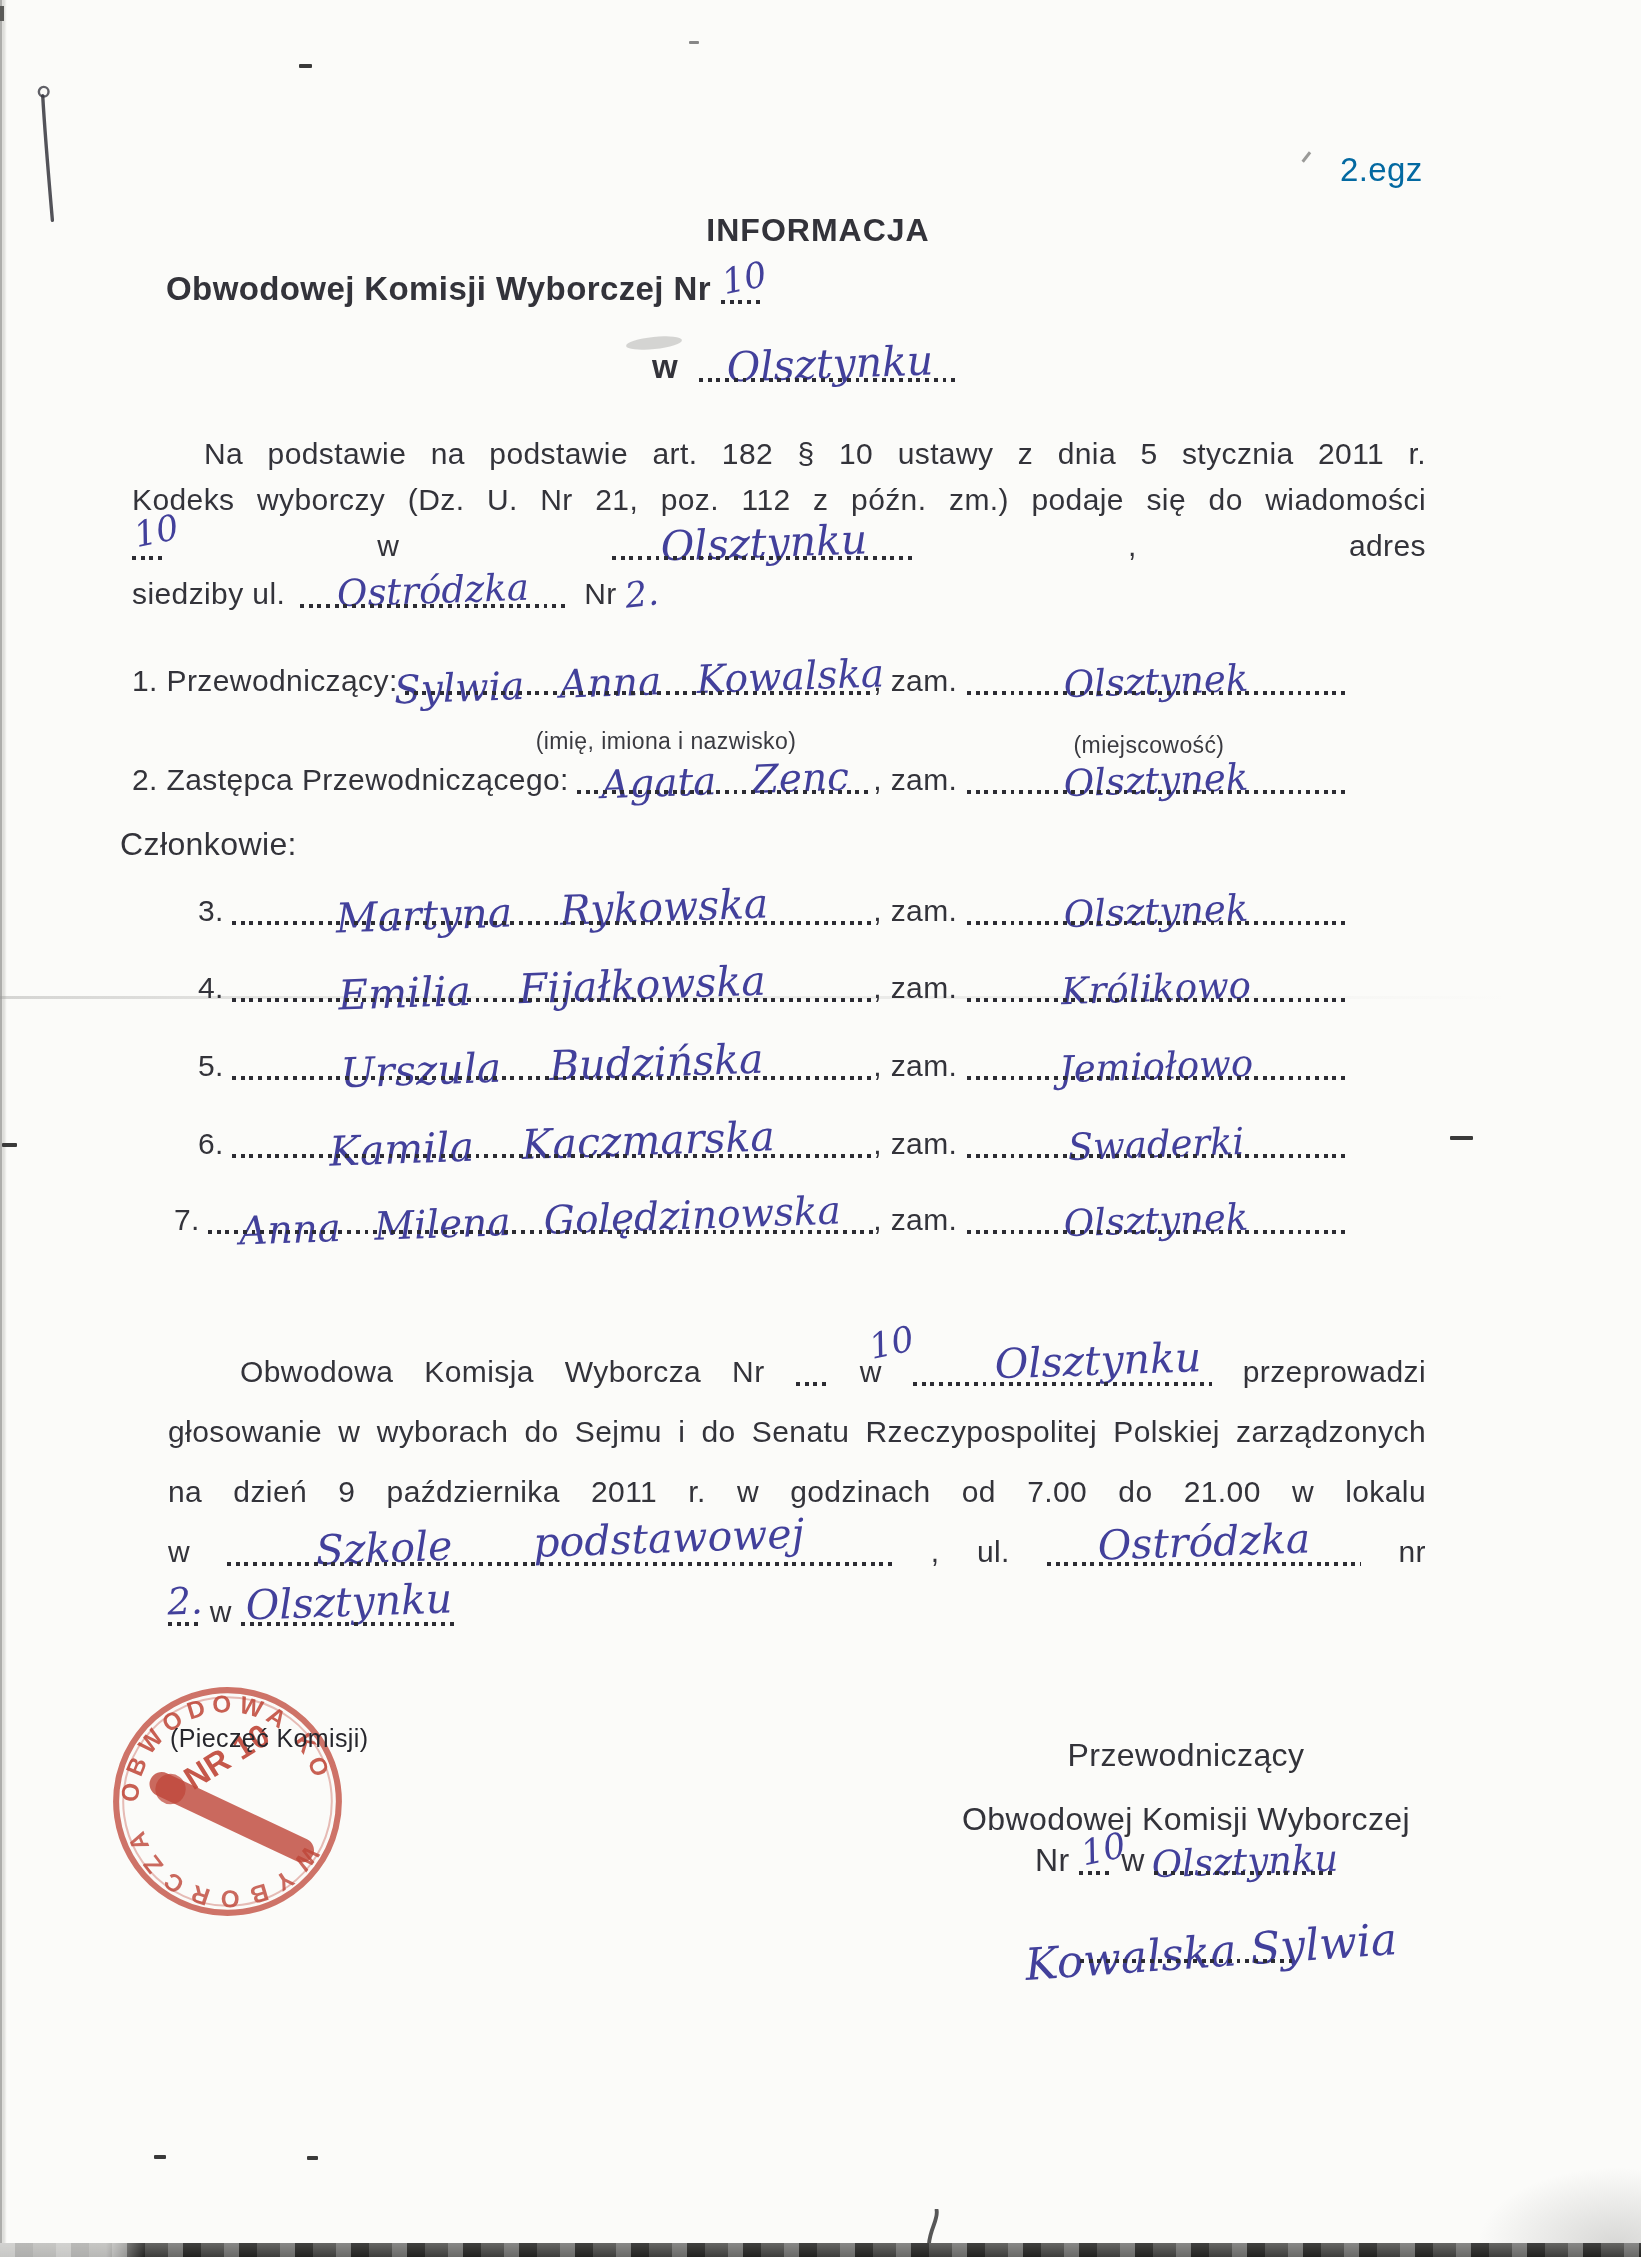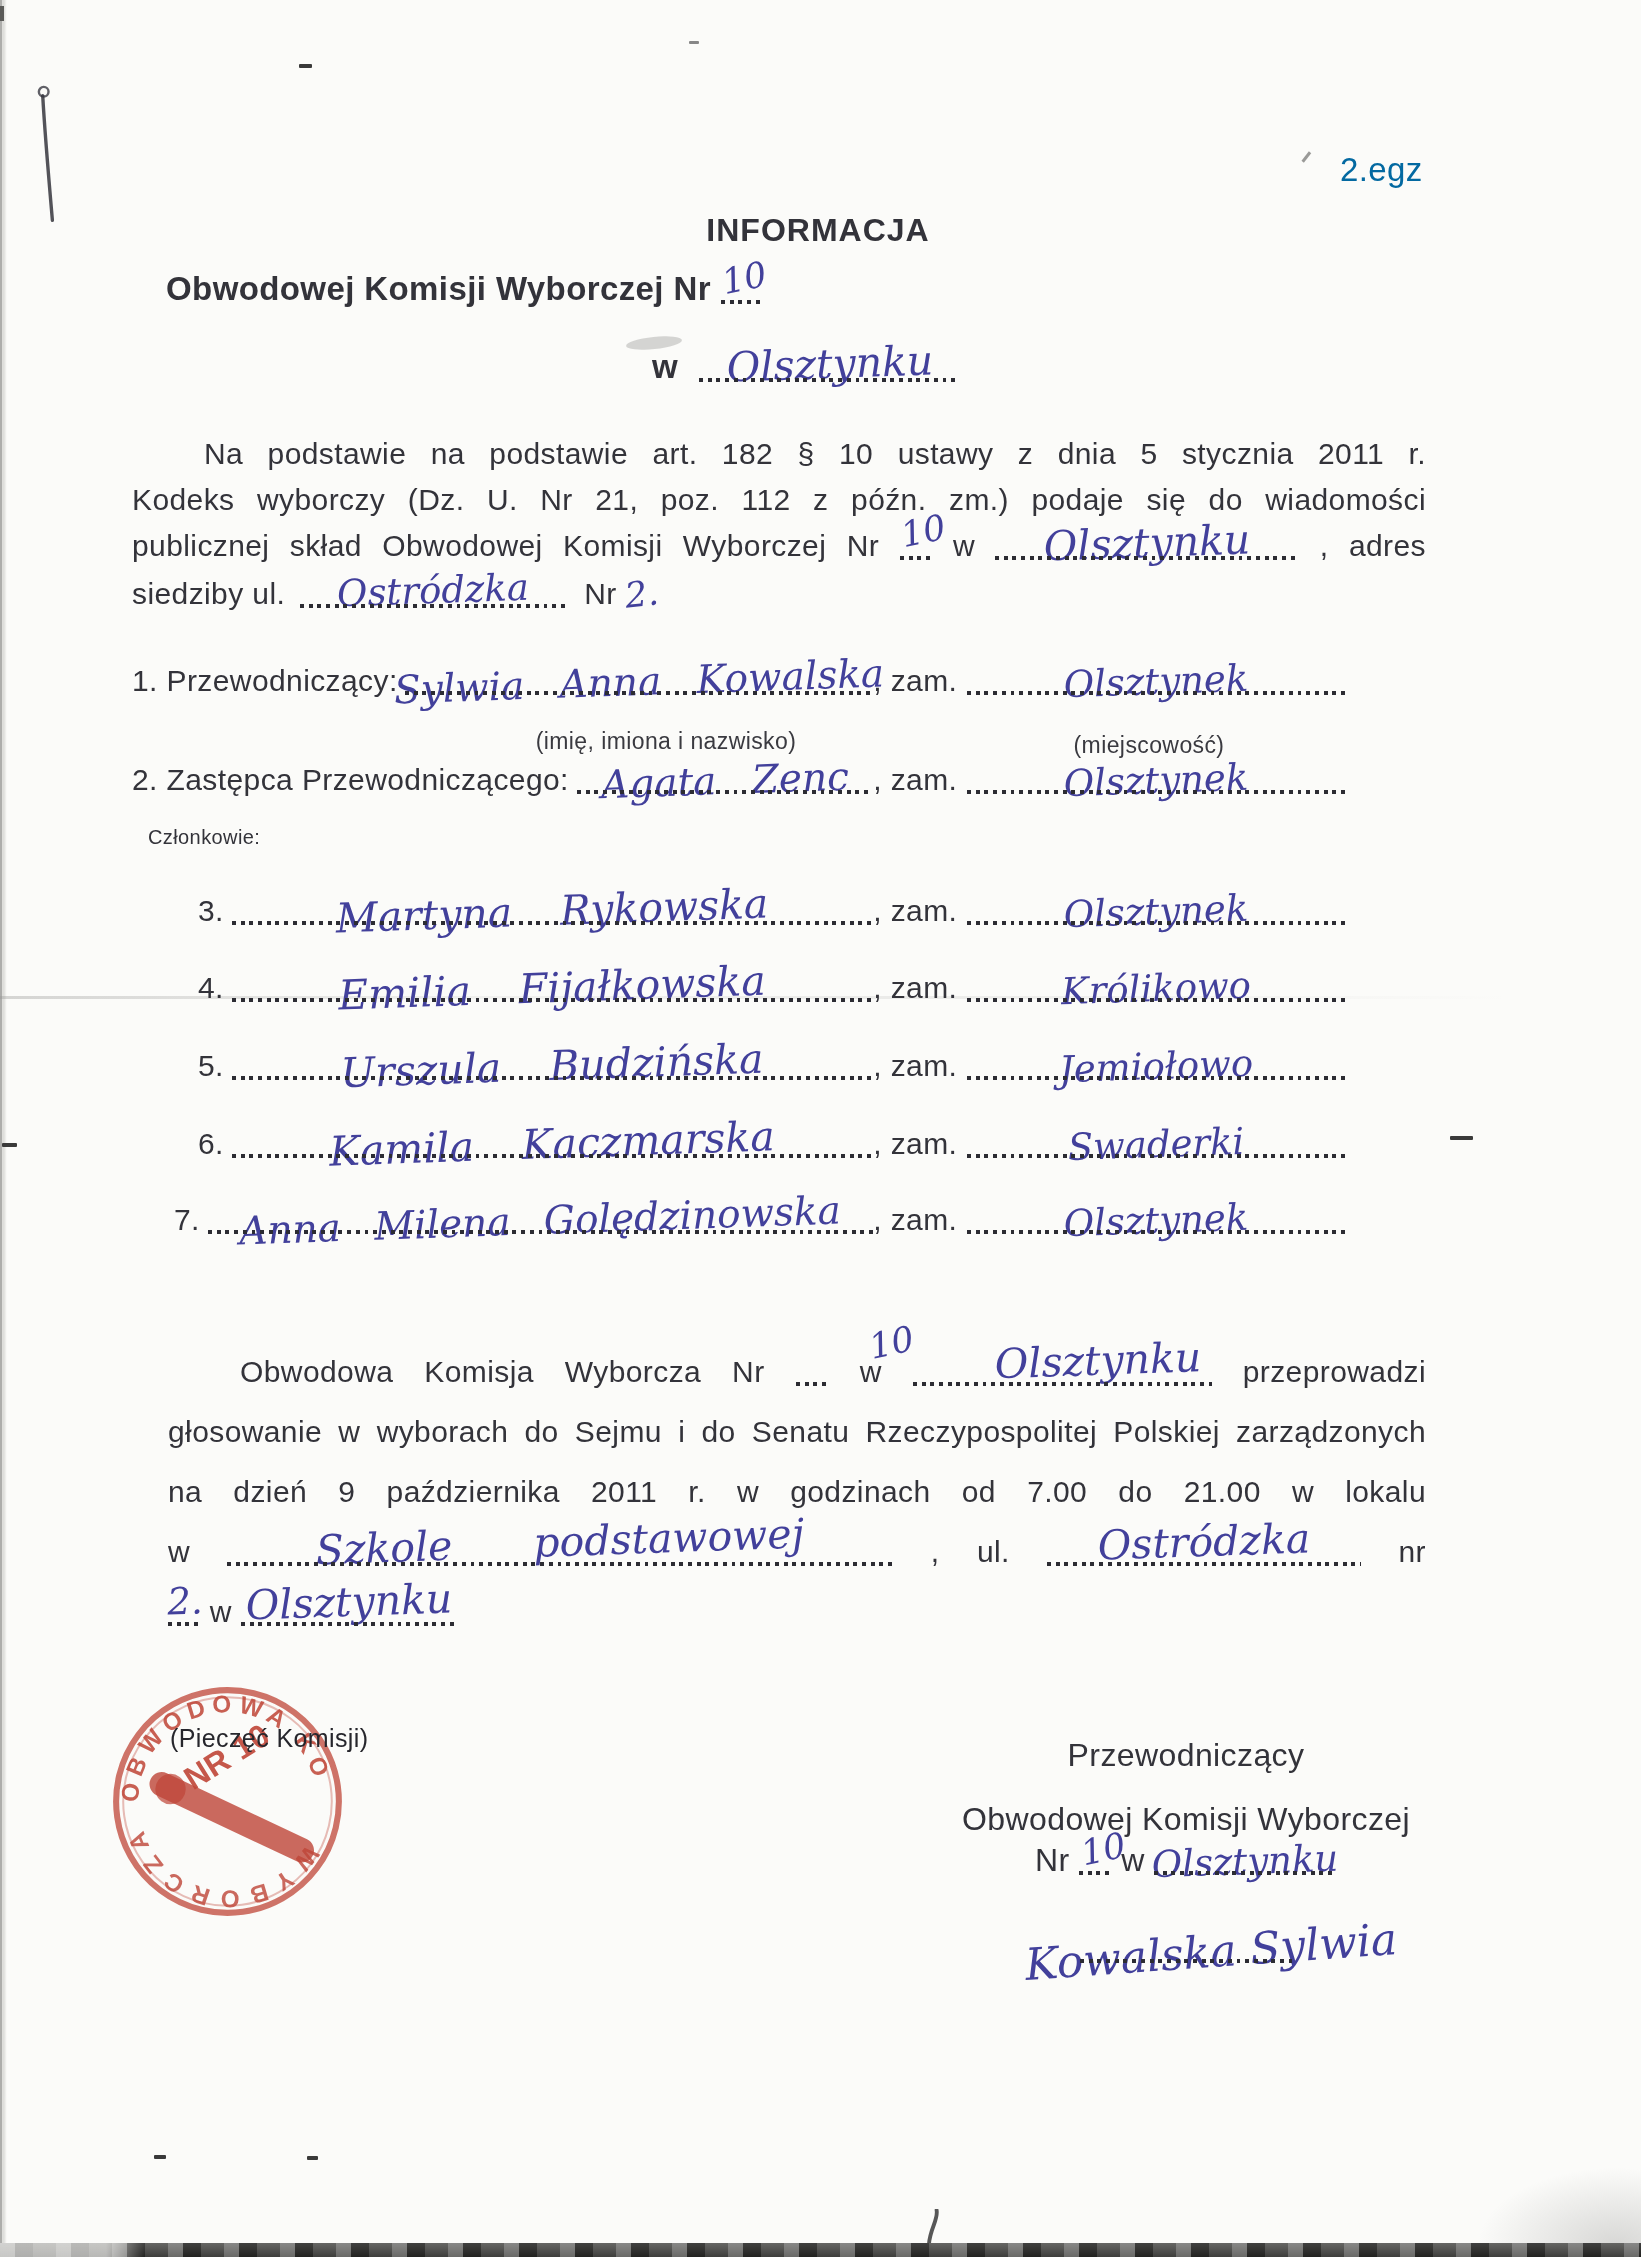--- a/index.html
+++ b/index.html
@@ -41,21 +41,21 @@
   .para.intro{top:431px;}
   .para.closing{top:1342px;}
   .para.closing .line{height:60px;line-height:60px;margin-left:36px;}
   .indent{text-indent:72px;}
   .caps{position:absolute;font-size:23px;color:#3a3a40;}
   .row{position:absolute;left:132px;width:1213px;display:flex;align-items:baseline;
     font-size:30px;line-height:39px;}
   .row .num{flex:0 0 auto;}
   .m-row{padding-left:66px;width:1147px;}
   .m-row.last{padding-left:42px;width:1171px;}
-  .heading{position:absolute;left:148px;font-size:20px;}
+  .heading{position:absolute;left:120px;font-size:32px;}
   
   .blank{position:relative;height:31px;}
   .row .blank.name{flex:1 1 auto;margin-left:7.7px;}
   .row .blank.city{flex:0 0 378px;margin-left:9.7px;}
   .blank::after,.iblank::after{content:"";position:absolute;left:0;right:0;bottom:-3.9px;height:3.9px;
     background:repeating-linear-gradient(to right,#2c2c33 0 3.9px,rgba(0,0,0,0) 3.9px 8.7px);}
   .iblank{display:inline-block;position:relative;height:29px;vertical-align:baseline;}
   .iblank.nr{width:39px;}
   
   .hw{font-family:"DejaVu Serif","Liberation Serif",serif;font-style:italic;color:#42409b;
@@ -112,21 +112,20 @@
   </div>
   <div class="w-line">
     <span>w</span>
     <span class="iblank" style="width:261px;margin-left:11.6px;"><span class="hw hw-big">Olsztynku</span></span>
   </div>
 
   <div class="para intro">
     <div class="line jline indent">Na podstawie na podstawie art. 182 § 10 ustawy z dnia 5 stycznia 2011 r.</div>
     <div class="line jline">Kodeks wyborczy (Dz. U. Nr 21, poz. 112 z późn. zm.) podaje się do wiadomości</div>
     <div class="line jline">
-      <span>publicznej skład Obwodowej Komisji Wyborczej Nr</span>
       <span class="iblank nr" style="width:33px;"><span class="hw">10</span></span>
       <span>w</span>
       <span class="iblank" style="width:304px;"><span class="hw hw-big">Olsztynku</span></span>
       <span>, adres</span>
     </div>
     <div class="line">
       <span>siedziby ul.</span>
       <span class="iblank" style="width:266px;margin-left:5.8px;"><span class="hw hw-city">Ostródzka</span></span>
       <span style="margin-left:9.7px;">Nr</span>
       <span class="hw hw-inline">2.</span>

